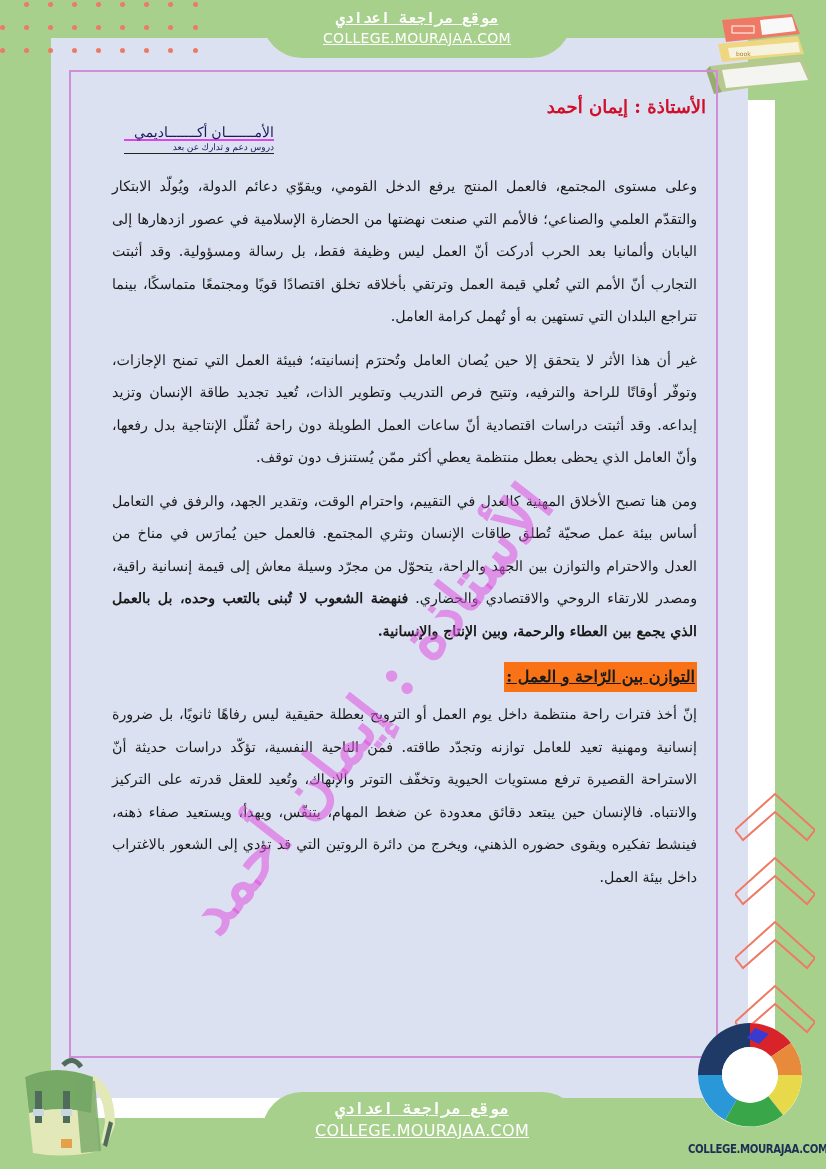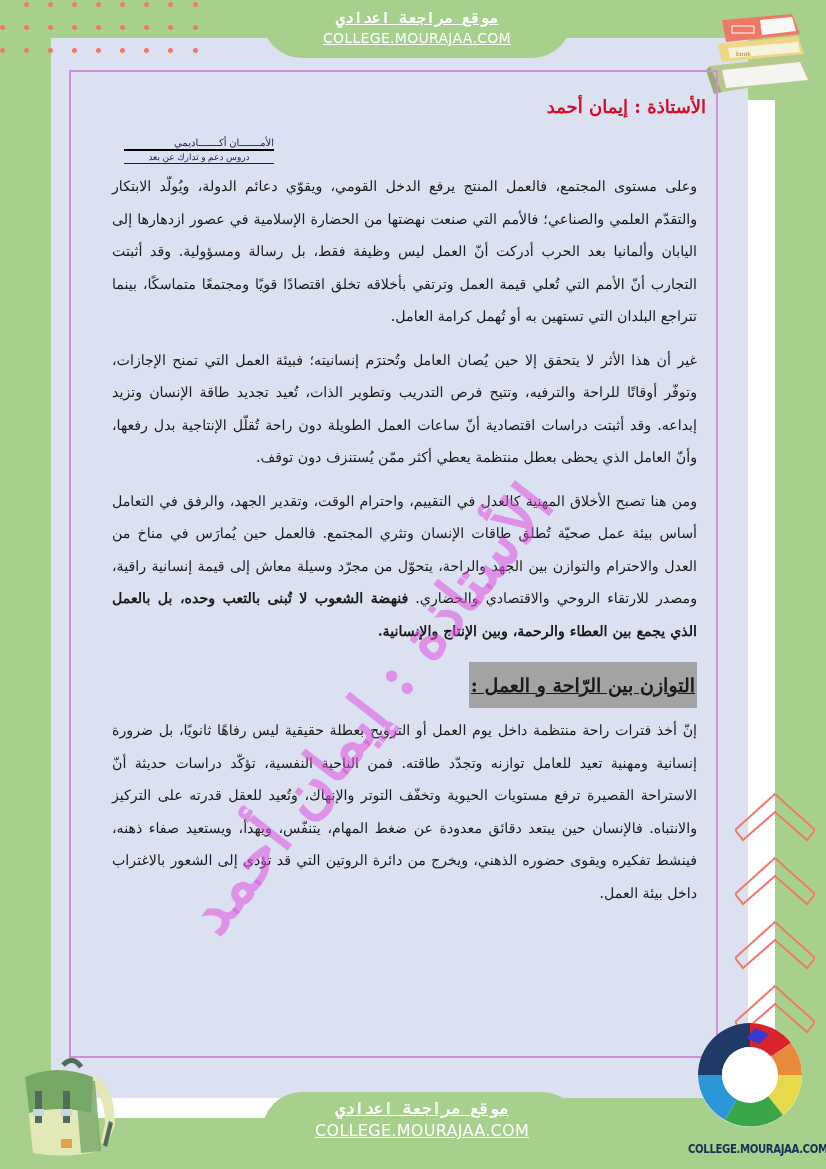--- a/index.html
+++ b/index.html
@@ -12,26 +12,26 @@
   .frame { position:absolute; left:69px; top:70px; width:649px; height:988px; border:2px solid #cf8ed6; box-sizing:border-box; }
   .top-banner { position:absolute; left:262px; top:0; width:310px; height:58px; background:#a8d08d; border-radius:0 0 40px 40px; text-align:center; }
   .bottom-banner { position:absolute; left:262px; top:1092px; width:320px; height:77px; background:#a8d08d; border-radius:40px 40px 0 0; text-align:center; }
   .banner-ar { color:#fff; font-family:Liberation Mono, monospace; font-weight:bold; font-size:15px; text-decoration:underline; direction:rtl; line-height:18px; display:block; }
   .banner-en { color:#fff; font-family:"DejaVu Sans", sans-serif; font-size:14px; text-decoration:underline; letter-spacing:0.3px; display:block; line-height:18px; }
   .top-banner .banner-ar { margin-top:11px; }
   .bottom-banner .banner-ar { margin-top:9px; font-size:16px; }
   .bottom-banner .banner-en { font-size:16px; margin-top:3px; }
   .author { position:absolute; right:120px; top:96px; color:#d0102a; font-size:18px; font-weight:bold; direction:rtl; font-family:"DejaVu Serif", serif; }
   .academy { position:absolute; left:124px; top:126px; width:150px; text-align:right; direction:rtl; font-family:"Liberation Sans", sans-serif; color:#1b1b5a; }
-  .academy .a1 { font-size:10px; border-bottom:2px solid #000000; line-height:13px; display:block;margin-top:10px; }
-  .academy .a2 { font-size:9px; border-bottom:1px solid #222; line-height:12px; display:block;text-align:center; }
+  .academy .a1 { font-size:14px; border-bottom:2px solid #d946ef; line-height:13px; display:block; }
+  .academy .a2 { font-size:9px; border-bottom:1px solid #222; line-height:12px; display:block; }
   .content { position:absolute; left:112px; top:170px; width:585px; direction:rtl; text-align:justify; color:#1a1a1a; font-family:"DejaVu Serif", serif; font-size:14.2px; line-height:32.5px; }
   .content p { margin:0 0 11px 0; }
   .content b { font-weight:bold; }
-  .section-title { display:inline-block; background:#a3a3a3; font-weight:bold; text-decoration:underline; font-size:19px; line-height:22px; padding:12px 2px; margin:4px 0 6px 0; }
+  .section-title { display:inline-block; background:#f97316; font-weight:bold; text-decoration:underline; font-size:16px; line-height:22px; padding:4px 2px; margin:4px 0 6px 0; }
   .watermark { position:absolute; left:150px; top:340px; width:520px; height:60px; color:rgba(222,80,222,0.55); font-size:62px; font-weight:bold; font-family:"DejaVu Serif", serif; transform:rotate(-52deg); transform-origin:left top; white-space:nowrap; direction:rtl; pointer-events:none; }
   .watermark-wrap { position:absolute; left:190px; top:880px; width:10px; height:10px; }
   .chevrons { position:absolute; left:735px; top:790px; width:90px; }
   .chev { width:80px; height:52px; margin-bottom:8px; }
   .books { position:absolute; left:700px; top:8px; width:120px; height:90px; }
   .backpack { position:absolute; left:15px; top:1055px; width:100px; height:110px; }
   .wheel { position:absolute; left:695px; top:1020px; width:110px; height:110px; }
   .wheel-label { position:absolute; left:688px; top:1142px; font-family:"DejaVu Sans", sans-serif; font-weight:bold; font-size:12px; color:#1e2f55; letter-spacing:-0.5px; transform:scaleX(0.85); transform-origin:left; }
 </style>
 </head>

